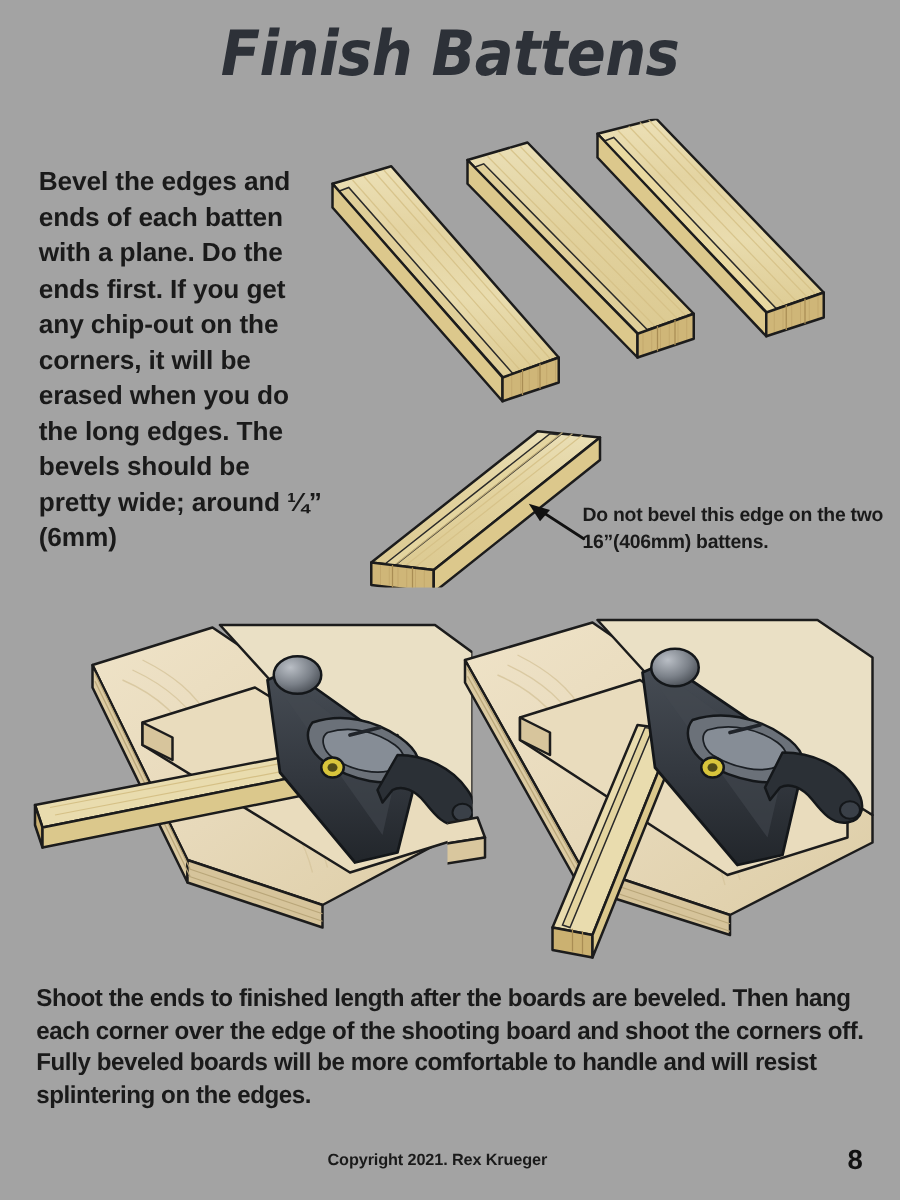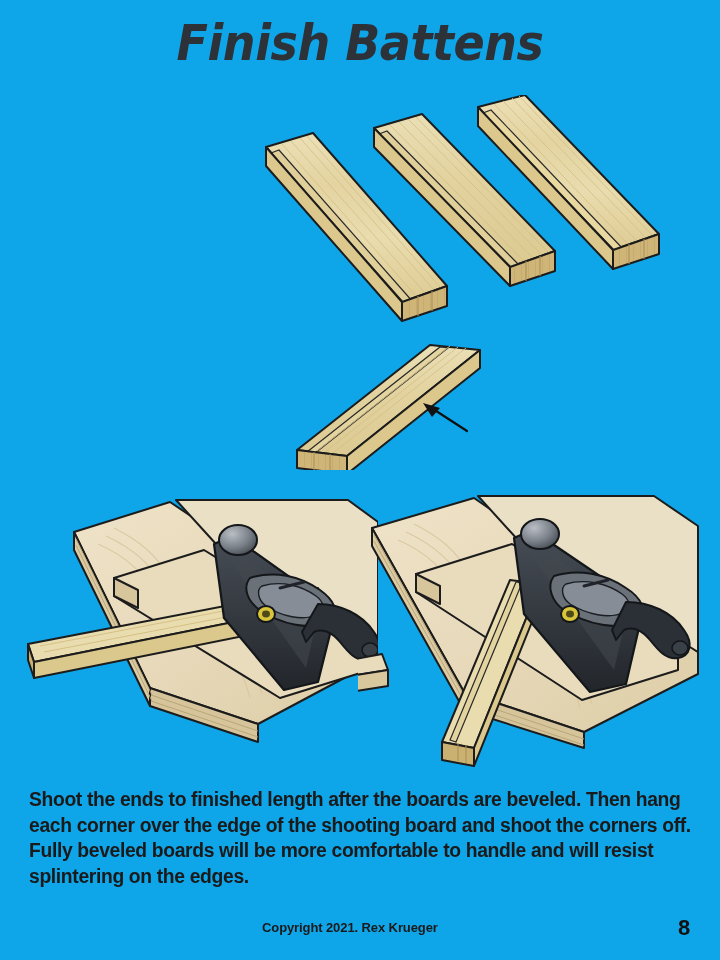--- a/index.html
+++ b/index.html
@@ -9,21 +9,21 @@
     background: #ffffff;
   }
   body {
     font-family: "Liberation Sans", sans-serif;
     -webkit-font-smoothing: antialiased;
   }
   #page {
     position: relative;
     width: 720px;
     height: 960px;
-    background: #0ea5e9;
+    background: #a3a3a3;
     overflow: hidden;
   }
 
   
   .page-title {
     position: absolute;
     left: 0;
     top: 14px;
     width: 720px;
     text-align: center;
@@ -202,21 +202,23 @@
       <line x1="59" y1="357" x2="59" y2="375" stroke="#a98d54" stroke-width="1"></line>
       <line x1="75" y1="359" x2="75" y2="377" stroke="#a98d54" stroke-width="1"></line>
     </g>
   </svg>
 
   <svg class="illus" id="callout-arrow" width="60" height="42" viewBox="0 0 60 42">
     <line x1="52" y1="36" x2="15" y2="12" stroke="#111111" stroke-width="2.2" stroke-linecap="round"></line>
     <polygon points="8,8 25,13 17,22" fill="#111111"></polygon>
   </svg>
 
-
+  <div class="intro-text">Bevel the edges and ends of each batten with a plane. Do the ends first. If you get any chip-out on the corners, it will be erased when you do the long edges. The bevels should be pretty wide; around ¼” (6mm)</div>
+
+  <div class="callout-note">Do not bevel this edge on the two 16”(406mm) battens.</div>
 
   <svg class="illus" id="shooting-left" width="360" height="280" viewBox="0 0 360 280">
     <defs>
       <linearGradient id="plyTop" x1="0" y1="0" x2="1" y2="1">
         <stop offset="0%" stop-color="#efe3c8"></stop>
         <stop offset="50%" stop-color="#e7d9ba"></stop>
         <stop offset="100%" stop-color="#ddcda6"></stop>
       </linearGradient>
       <linearGradient id="planeBody" x1="0" y1="0" x2="0" y2="1">
         <stop offset="0%" stop-color="#474d55"></stop>

